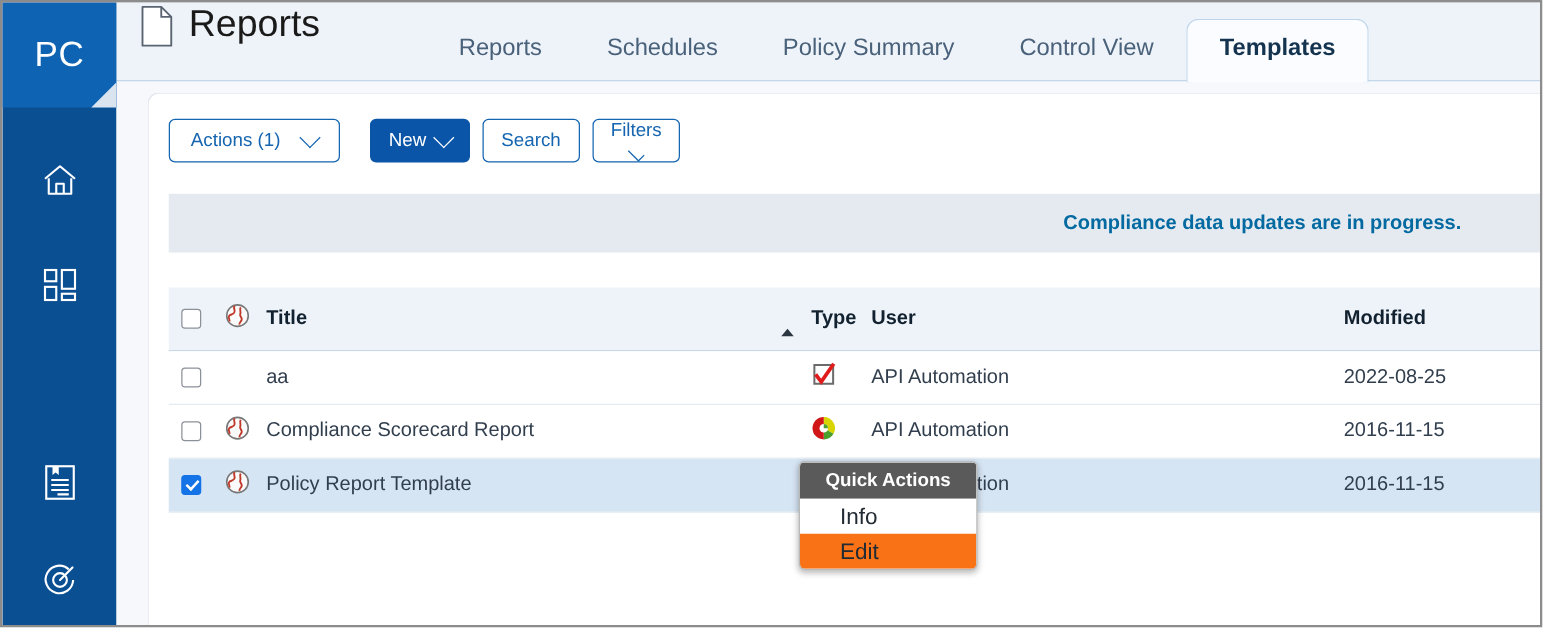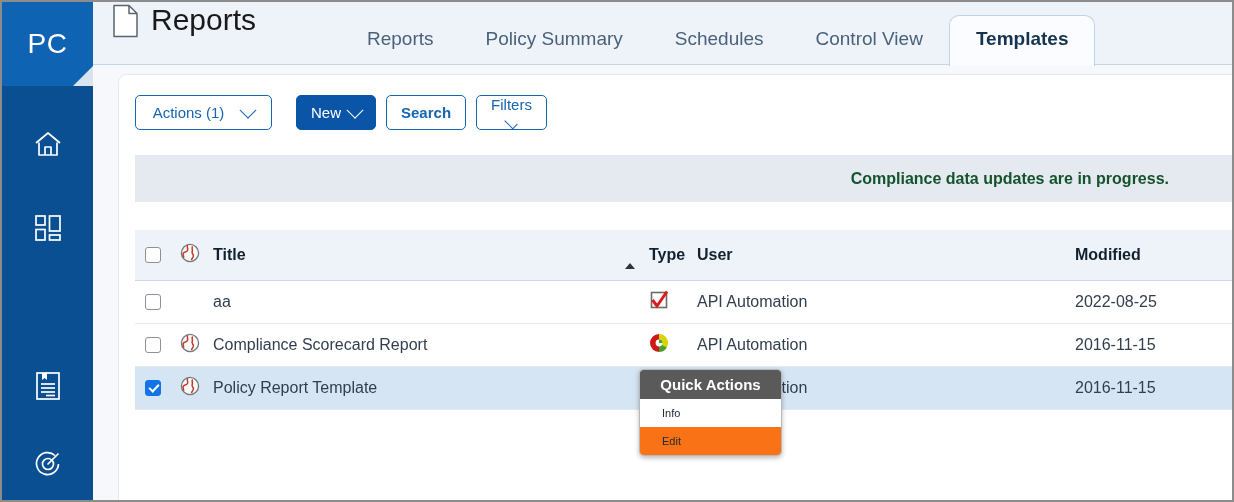--- a/index.html
+++ b/index.html
@@ -175,21 +175,21 @@
   }
   .btn.primary {
     background: #0a55a8;
     border-color: #0a55a8;
     color: #ffffff;
     gap: 8px;
     justify-content: center;
   }
   .btn.actions { min-width: 137px; padding: 0 13px; gap: 18px; }
   .btn.newbtn { margin-left: 24px; }
-  .btn.searchbtn { margin-left: 10px; font-weight: bold; }
+  .btn.searchbtn { margin-left: 10px; }
   .btn.filtersbtn { margin-left: 10px; gap: 9px; flex-direction: column; }
   .chev {
     display: inline-block;
     width: 11px; height: 11px;
     border-right: 1.8px solid currentColor;
     border-bottom: 1.8px solid currentColor;
     transform: rotate(45deg) translate(-2px,-2px);
   }
 
   
@@ -202,21 +202,21 @@
     background: #e4eaef;
     display: flex;
     align-items: center;
     justify-content: flex-end;
     box-sizing: border-box;
     padding-right: 63px;
   }
   .notice-text {
     font-size: 16px;
     font-weight: bold;
-    color: #14532d;
+    color: #0369a1;
   }
 
   
   .table {
     position: absolute;
     left: 16px;
     top: 155px;
     right: 0;
   }
   .thead {
@@ -304,22 +304,22 @@
     height: 29px;
     display: flex;
     align-items: center;
     justify-content: center;
     border-radius: 3px 3px 0 0;
   }
   .qmenu-item {
     height: 28px;
     display: flex;
     align-items: center;
-    padding-left: 22px;
-    font-size: 11px;
+    padding-left: 32px;
+    font-size: 18px;
     color: #222a33;
     cursor: pointer;
     background: #ffffff;
   }
   .qmenu-item.highlight { background: #f97316; }
 </style>
 </head>
 <body>
 
 <div id="app">
@@ -384,22 +384,22 @@
         <svg class="doc-icon" width="27" height="34" viewBox="0 0 27 34" fill="#ffffff" stroke="#5a6470" stroke-width="1.5">
           <path d="M2 1.5 H17 L25 9.5 V32.5 H2 Z" stroke-linejoin="round"></path>
           <path d="M17 1.5 V9.5 H25" fill="none" stroke-linejoin="round"></path>
         </svg>
       </span>
       <span class="page-title">Reports</span>
     </div>
 
     <div class="tabs">
       <div class="tab">Reports</div>
+      <div class="tab">Schedules</div>
       <div class="tab">Policy Summary</div>
-      <div class="tab">Schedules</div>
       <div class="tab">Control View</div>
       <div class="tab active">Templates</div>
     </div>
   </div>
   <div class="topbar-underline"></div>
 
   <div class="panel">
 
     <div class="toolbar">
       <div class="btn actions">

